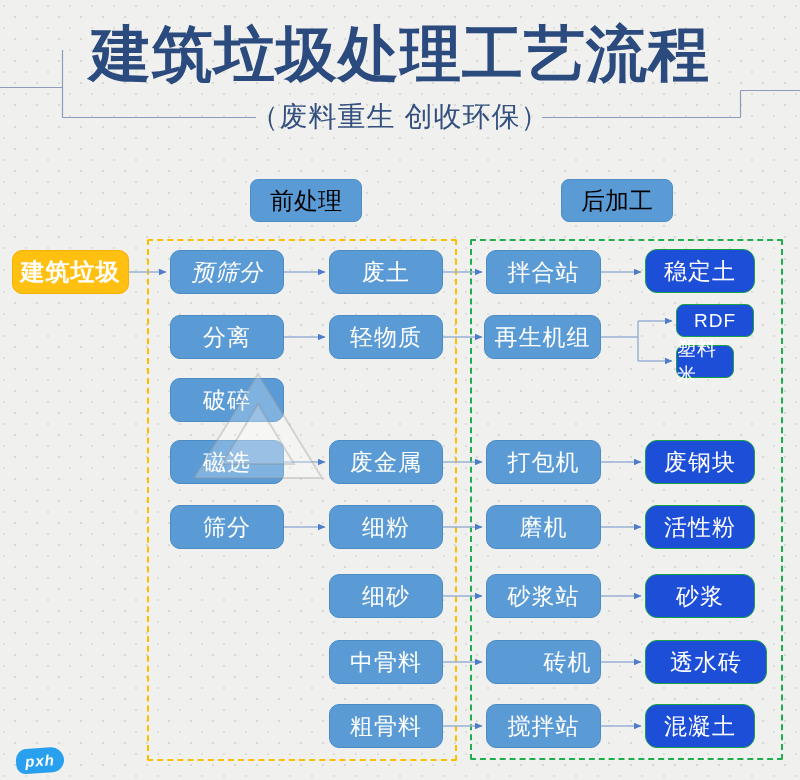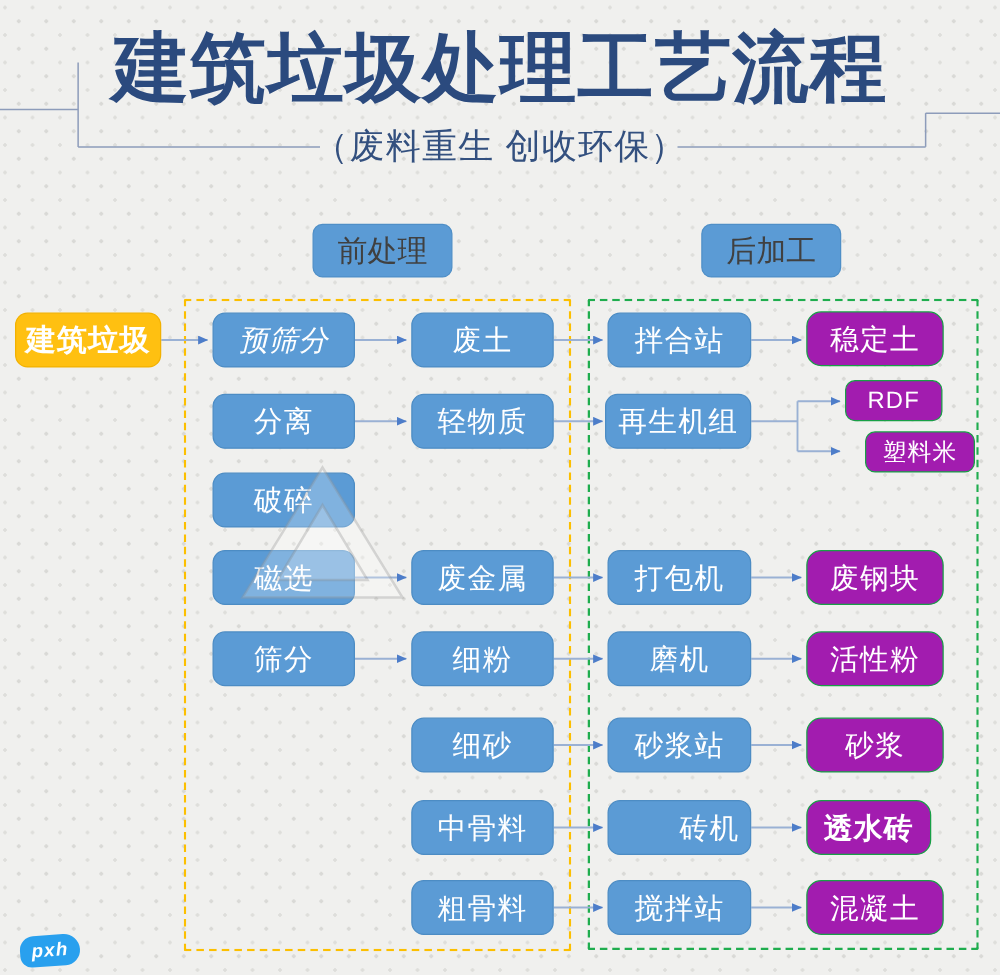--- a/index.html
+++ b/index.html
@@ -14,31 +14,31 @@
     background-position:4px 6px,15px 17px;
   }
   .abs{position:absolute;}
   
   .title{left:0;right:0;top:18px;text-align:center;font-size:61px;font-weight:bold;
          color:#2b4a7e;letter-spacing:1px;line-height:72px;}
   .subtitle{left:0;right:0;top:100px;text-align:center;font-size:28px;color:#33507f;
             letter-spacing:1px;line-height:34px;}
   
   .hdr-btn{height:43px;width:112px;background:#5b9bd5;border:1px solid #4f8fc7;border-radius:8px;
-           color:#404040;font-size:24px;display:flex;align-items:center;justify-content:center;
+           color:#000000;font-size:24px;display:flex;align-items:center;justify-content:center;
            box-sizing:border-box;}
   
   .container-dashed{box-sizing:border-box;border-radius:2px;}
   .container-yellow{left:147px;top:239px;width:310px;height:522px;border:2px dashed #fcbf00;}
   .container-green {left:470px;top:239px;width:313px;height:521px;border:2px dashed #1fad4e;}
   
   .node{box-sizing:border-box;height:44px;border-radius:10px;color:#fff;font-size:23px;
         display:flex;align-items:center;justify-content:center;z-index:4;letter-spacing:1px;}
   .node-blue{background:#5b9bd5;border:1px solid #4c8cc4;}
-  .node-green{background:#a21caf;border:1px solid #18a046;border-radius:12px;}
+  .node-green{background:#1d4ed8;border:1px solid #18a046;border-radius:12px;}
   .node-yellow{background:#ffc011;border:1px solid #f2b100;font-weight:bold;font-size:24px;}
   .node-small{height:33px;font-size:19px;border-radius:8px;}
   svg.overlay{left:0;top:0;z-index:3;pointer-events:none;}
   
   .watermark{left:0;top:360px;width:800px;height:160px;z-index:6;pointer-events:none;opacity:0.75;}
   .wm-cn{position:absolute;left:318px;top:8px;font-size:88px;font-weight:bold;letter-spacing:14px;
          color:rgba(255,255,255,0.30);-webkit-text-stroke:1.5px rgba(150,150,150,0.45);white-space:nowrap;}
   .wm-en{position:absolute;left:182px;top:104px;font-size:35px;font-weight:bold;letter-spacing:2px;
          color:rgba(255,255,255,0.30);-webkit-text-stroke:1.2px rgba(150,150,150,0.45);white-space:nowrap;}
   .wm-logo{position:absolute;left:188px;top:10px;}
@@ -126,25 +126,25 @@
 <div class="abs node node-blue" style="left:486px;top:250px;width:115px;">拌合站</div>
 <div class="abs node node-blue" style="left:484px;top:315px;width:117px;">再生机组</div>
 <div class="abs node node-blue" style="left:486px;top:440px;width:115px;">打包机</div>
 <div class="abs node node-blue" style="left:486px;top:505px;width:115px;">磨机</div>
 <div class="abs node node-blue" style="left:486px;top:574px;width:115px;">砂浆站</div>
 <div class="abs node node-blue" style="left:486px;top:640px;width:115px;padding-left:48px;">砖机</div>
 <div class="abs node node-blue" style="left:486px;top:704px;width:115px;">搅拌站</div>
 
 <div class="abs node node-green" style="left:645px;top:249px;width:110px;">稳定土</div>
 <div class="abs node node-green node-small" style="left:676px;top:304px;width:78px;">RDF</div>
-<div class="abs node node-green node-small" style="left:692px;top:345px;width:88px;">塑料米</div>
+<div class="abs node node-green node-small" style="left:676px;top:345px;width:58px;">塑料米</div>
 <div class="abs node node-green" style="left:645px;top:440px;width:110px;">废钢块</div>
 <div class="abs node node-green" style="left:645px;top:505px;width:110px;">活性粉</div>
 <div class="abs node node-green" style="left:645px;top:574px;width:110px;">砂浆</div>
-<div class="abs node node-green" style="left:645px;top:640px;width:100px;font-weight:bold;">透水砖</div>
+<div class="abs node node-green" style="left:645px;top:640px;width:122px;">透水砖</div>
 <div class="abs node node-green" style="left:645px;top:704px;width:110px;">混凝土</div>
 
 <div class="abs watermark">
   <svg class="wm-logo" width="140" height="112" viewBox="0 0 140 112">
     <g stroke="rgba(150,150,150,0.45)" stroke-width="2" fill="rgba(255,255,255,0.30)">
       <path d="M70,4 L134,108 L6,108 Z"></path>
       <path d="M70,34 L106,94 L34,94 Z"></path>
     </g>
   </svg>
 </div>

